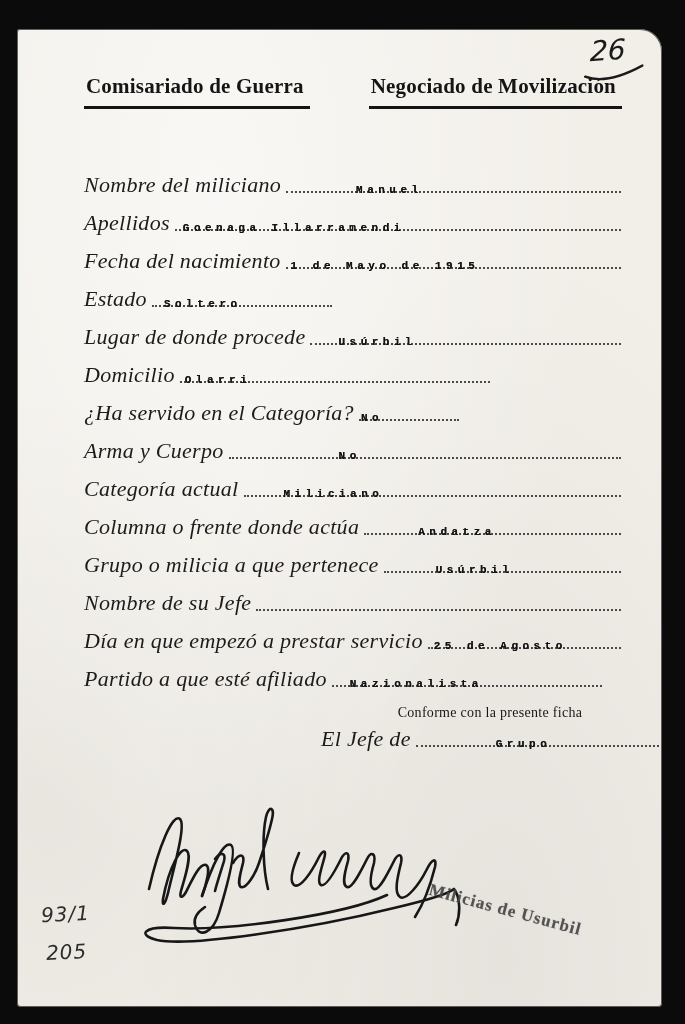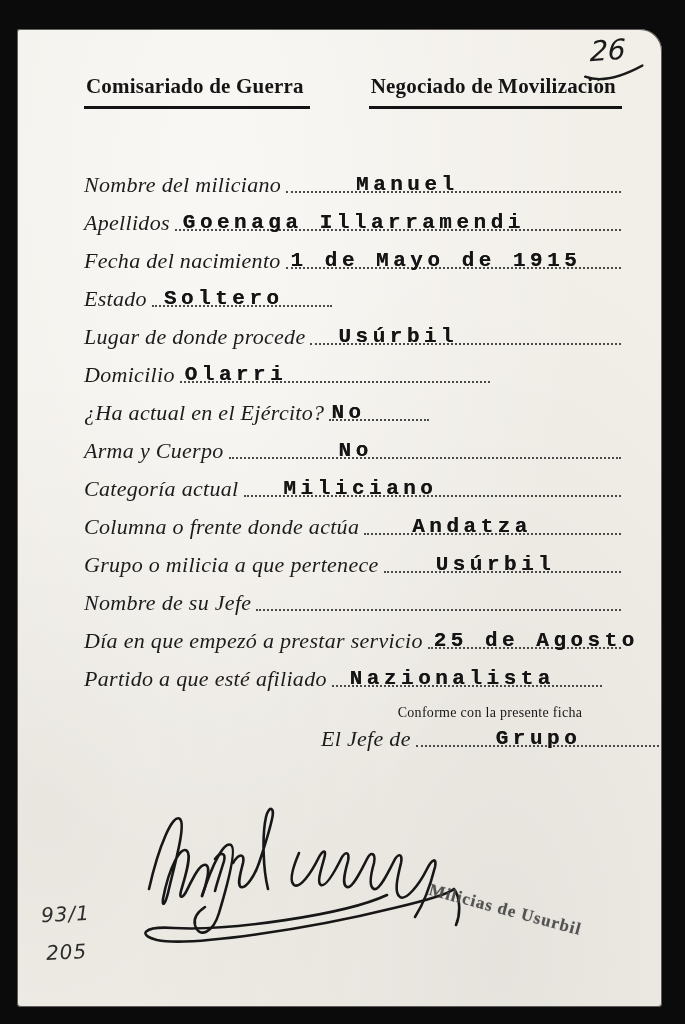--- a/index.html
+++ b/index.html
@@ -48,21 +48,21 @@
     border-bottom:2px dotted #4a4a4a;
     height:2px; margin-bottom:6px;
   }
   .lead.w180 { flex:0 0 180px; }
   .lead.w100 { flex:0 0 100px; }
   .lead.w310 { flex:0 0 310px;text-align:right; }
   .lead.w270 { flex:0 0 270px; }
   .val {
     position:absolute; bottom:-5px;
     font-family:"Liberation Mono", monospace;
-    font-weight:bold; font-size:21px; letter-spacing:4.5px;
+    font-weight:bold; font-size:11px; letter-spacing:4.5px;
     color:#141414; white-space:nowrap;
     text-shadow:0 0 .6px rgba(20,20,20,.8);
   }
   
   .closing { margin:12px 0 0 237px; width:338px; }
   .conforme { font-size:14px; color:#171717; text-align:center; letter-spacing:.3px; }
   .jefe-row { display:flex; align-items:flex-end; height:32px; }
   
   .note26 {
     position:absolute; left:573px; top:5px;
@@ -144,21 +144,21 @@
     </div>
 
     <div class="row">
       <span class="lbl">Domicilio</span>
       <span class="lead w310">
         <span class="val" style="left:5px">Olarri</span>
       </span>
     </div>
 
     <div class="row">
-      <span class="lbl">¿Ha actual en el Ejército?</span>
+      <span class="lbl">¿Ha servido en el Categoría?</span>
       <span class="lead w100">
         <span class="val" style="left:2px">No</span>
       </span>
     </div>
 
     <div class="row">
       <span class="lbl">Arma y Cuerpo</span>
       <span class="lead">
         <span class="val" style="left:110px">No</span>
       </span>
@@ -167,21 +167,21 @@
     <div class="row">
       <span class="lbl">Categoría actual</span>
       <span class="lead">
         <span class="val" style="left:40px">Miliciano</span>
       </span>
     </div>
 
     <div class="row">
       <span class="lbl">Columna o frente donde actúa</span>
       <span class="lead">
-        <span class="val" style="left:48px">Andatza</span>
+        <span class="val" style="left:54px">Andatza</span>
       </span>
     </div>
 
     <div class="row">
       <span class="lbl">Grupo o milicia a que pertenece</span>
       <span class="lead">
         <span class="val" style="left:52px">Usúrbil</span>
       </span>
     </div>
 

